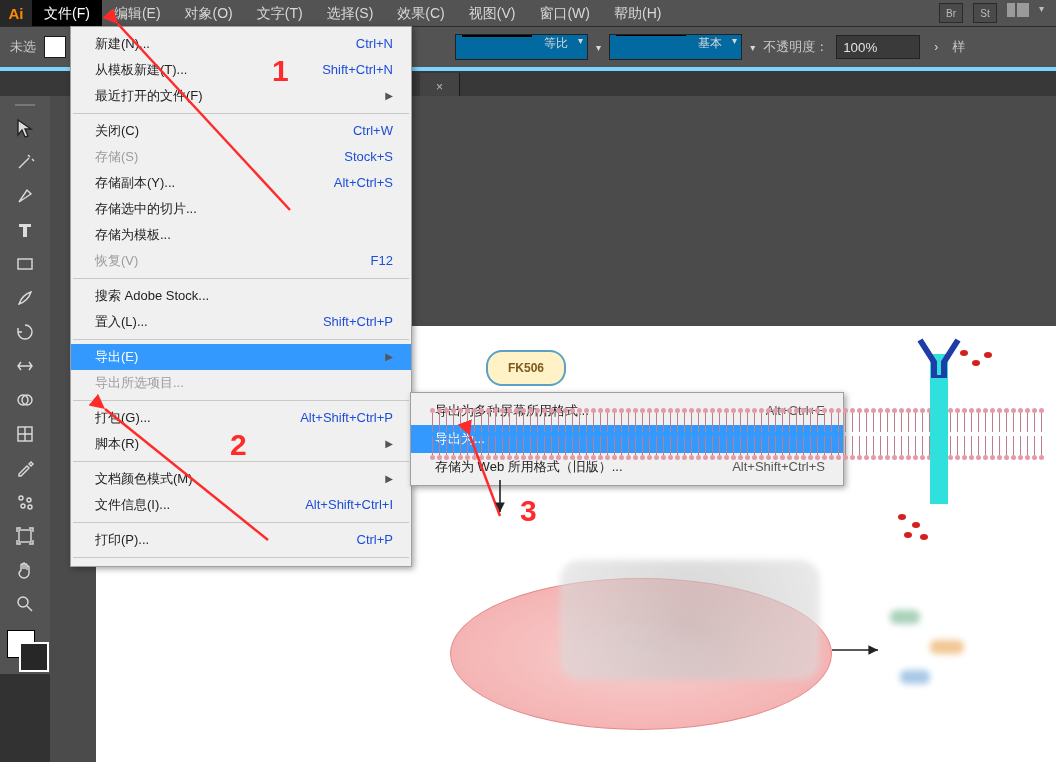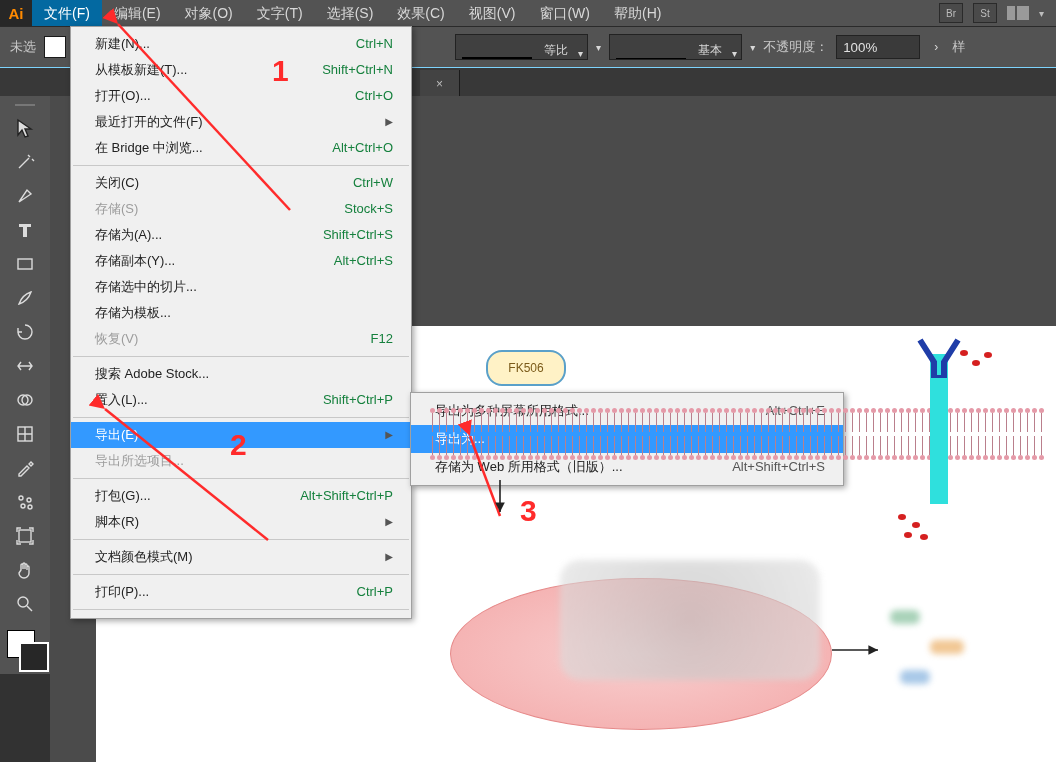--- a/index.html
+++ b/index.html
@@ -1,45 +1,45 @@
 <!DOCTYPE html>
 <html><head>
 <meta charset="utf-8">
 <style>
   html,body{margin:0;padding:0;width:1056px;height:762px;background:#323232;font-family:"Microsoft YaHei","Segoe UI",sans-serif;font-size:13px;color:#d8d8d8;overflow:hidden;position:relative}
   .menubar{display:flex;align-items:center;height:26px;background:#535353;border-bottom:1px solid #2a2a2a}
   .ai-logo{width:32px;height:26px;display:flex;align-items:center;justify-content:center;background:#272727;color:#ff8a00;font-weight:bold;font-size:15px}
   .menubar .mitem{padding:0 12px;line-height:26px;font-size:14px;color:#d8d8d8;cursor:default}
-  .menubar .mitem.open{background:#0369a1;color:#fff}
-  .menubar .right{margin-left:auto;display:flex;gap:10px;align-items:center;padding-right:12px;color:#bdbdbd}
+  .menubar .mitem.open{background:#000000;color:#fff}
+  .menubar .right{margin-left:auto;display:flex;gap:10px;align-items:flex-start;padding-right:12px;color:#bdbdbd}
   .right .ricon{width:22px;height:18px;background:#4a4a4a;display:flex;align-items:center;justify-content:center;font-size:10px;border:1px solid #2a2a2a}
   .layout-icon{width:22px;height:14px;display:flex;gap:2px}
   .layout-icon div{background:#9a9a9a}
   .layout-icon .a{width:8px;height:14px}
   .layout-icon .b{width:12px;height:6px}
 
-  .optionsbar{height:40px;background:#535353;display:flex;align-items:center;padding:0 10px;border-bottom:1px solid #7dd3fc;gap:8px}
+  .optionsbar{height:40px;background:#535353;display:flex;align-items:center;padding:0 10px;border-bottom:4px solid #7dd3fc;gap:8px}
   .optionsbar .lbl{font-size:13px;color:#c8c8c8}
   .optionsbar .swatch{width:20px;height:20px;border:1px solid #1a1a1a;background:#fff}
-  .optionsbar .stroke-ctl{display:flex;align-items:flex-end;background:#404040;border:1px solid #222;height:24px}
+  .optionsbar .stroke-ctl{display:flex;align-items:flex-start;background:#0369a1;border:1px solid #222;height:24px}
   .optionsbar .stroke-ctl .line{width:70px;height:2px;background:#000;margin:0 6px}
   .optionsbar .stroke-ctl .name{padding:0 6px;font-size:12px}
   .optionsbar .stroke-ctl .chev{padding:0 4px;font-size:10px}
   .optionsbar .opac-input{width:70px;height:22px;background:#3a3a3a;border:1px solid #222;color:#e0e0e0;text-align:left;padding:0 6px}
 
   .tabstrip{height:30px;background:#383838;display:flex;align-items:flex-end;padding-left:50px;border-bottom:1px solid #1a1a1a}
   .doc-tab{height:28px;padding:0 16px;background:#434343;display:flex;align-items:center;gap:10px;border-right:1px solid #1a1a1a;font-size:12px;color:#e0e0e0}
   .doc-tab .x{font-size:12px;color:#bbb}
 
   
   .dd{position:absolute;top:26px;left:70px;width:340px;background:#f0f0f0;color:#222;border:1px solid #a0a0a0;box-shadow:2px 2px 6px rgba(0,0,0,.35);padding:4px 0;font-size:13px}
   .dd .row{display:flex;justify-content:space-between;align-items:center;padding:3px 18px 3px 24px;line-height:20px}
   .dd .row.dis{color:#9c9c9c}
   .dd .row:hover, .dd .row.hl{background:#3399ff;color:#fff}
-  .dd .row .shortcut{color:#15803d}
+  .dd .row .shortcut{color:#1d4ed8}
   .dd .row .arrow{font-size:10px;color:#555}
   .dd .sep{height:1px;background:#c8c8c8;margin:4px 2px}
 
   .sub{position:absolute;top:392px;left:410px;width:432px;background:#f0f0f0;color:#222;border:1px solid #a0a0a0;box-shadow:2px 2px 6px rgba(0,0,0,.35);padding:4px 0;font-size:13px}
   .sub .row{display:flex;justify-content:space-between;align-items:center;padding:4px 18px 4px 24px;line-height:20px}
   .sub .row.hl{background:#3399ff;color:#fff}
   .sub .row .shortcut{color:#555}
 
   
   .tools{position:absolute;left:0;top:96px;width:50px;background:#535353;display:flex;flex-direction:column;gap:6px;padding:6px 0;align-items:center}
@@ -53,21 +53,21 @@
 
   
   .canvas-area{position:absolute;left:50px;top:96px;right:0;bottom:0;background:#4b4b4b}
   .artboard{position:absolute;left:46px;top:230px;right:0;bottom:0;background:#fff}
 
   
   .anno{position:absolute;font-weight:bold;font-size:30px;color:#ff2b2b;z-index:50}
   .arrow-line{position:absolute;z-index:48}
 
   
-  .fk506{position:absolute;left:486px;top:350px;width:76px;height:32px;border:2px solid #5aa0c9;border-radius:16px;background:#fff2c6;display:flex;align-items:center;justify-content:center;font-size:12px;font-weight:normal;color:#7b5b1a}
+  .fk506{position:absolute;left:486px;top:350px;width:76px;height:32px;border:2px solid #5aa0c9;border-radius:16px;background:#fff2c6;display:flex;align-items:center;justify-content:center;font-size:12px;font-weight:bold;color:#7b5b1a}
   .oval{position:absolute;left:450px;top:578px;width:380px;height:150px;border-radius:50%;background:radial-gradient(ellipse at center,#f8cfcf 0%,#f5b4b4 70%,#ee9f9f 100%);border:1px solid #e68a8a}
   .receptor{position:absolute;left:930px;top:354px}
   .receptor .stem{width:18px;height:150px;background:#2fe0dd}
   .receptor .y{position:absolute;top:-16px;left:-14px;width:46px;height:40px}
   .receptor .y svg{width:46px;height:40px}
   .membrane{position:absolute;left:430px;top:408px;right:4px;height:52px}
   .memb-layer{display:flex;gap:2px}
   .lip{width:5px;height:24px;display:flex;flex-direction:column;align-items:center}
   .lip .head{width:5px;height:5px;border-radius:50%;background:#e59aa8}
   .lip .tail{width:1px;flex:1;background:#ba7f8c}
@@ -233,43 +233,31 @@
 <div class="dd" id="file-dd">
     <div class="row">
       <span>新建(N)...</span>
       <span class="shortcut">Ctrl+N</span>
     </div>
     <div class="row">
       <span>从模板新建(T)...</span>
       <span class="shortcut">Shift+Ctrl+N</span>
     </div>
     <div class="row">
-      <span>打开(O)...</span>
-      <span class="shortcut">Ctrl+O</span>
-    </div>
-    <div class="row">
       <span>最近打开的文件(F)</span>
       <span class="arrow">▶</span>
-    </div>
-    <div class="row">
-      <span>在 Bridge 中浏览...</span>
-      <span class="shortcut">Alt+Ctrl+O</span>
     </div>
     <div class="sep"></div>
     <div class="row">
       <span>关闭(C)</span>
       <span class="shortcut">Ctrl+W</span>
     </div>
     <div class="row dis">
       <span>存储(S)</span>
       <span class="shortcut">Stock+S</span>
-    </div>
-    <div class="row">
-      <span>存储为(A)...</span>
-      <span class="shortcut">Shift+Ctrl+S</span>
     </div>
     <div class="row">
       <span>存储副本(Y)...</span>
       <span class="shortcut">Alt+Ctrl+S</span>
     </div>
     <div class="row">
       <span>存储选中的切片...</span>
     </div>
     <div class="row">
       <span>存储为模板...</span>
@@ -300,20 +288,24 @@
       <span class="shortcut">Alt+Shift+Ctrl+P</span>
     </div>
     <div class="row">
       <span>脚本(R)</span>
       <span class="arrow">▶</span>
     </div>
     <div class="sep"></div>
     <div class="row">
       <span>文档颜色模式(M)</span>
       <span class="arrow">▶</span>
+    </div>
+    <div class="row">
+      <span>文件信息(I)...</span>
+      <span class="shortcut">Alt+Shift+Ctrl+I</span>
     </div>
     <div class="sep"></div>
     <div class="row">
       <span>打印(P)...</span>
       <span class="shortcut">Ctrl+P</span>
     </div>
     <div class="sep"></div>
   </div>
 
 <div class="sub" id="export-sub">

